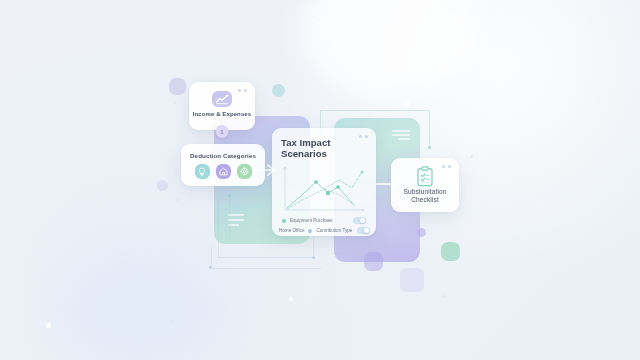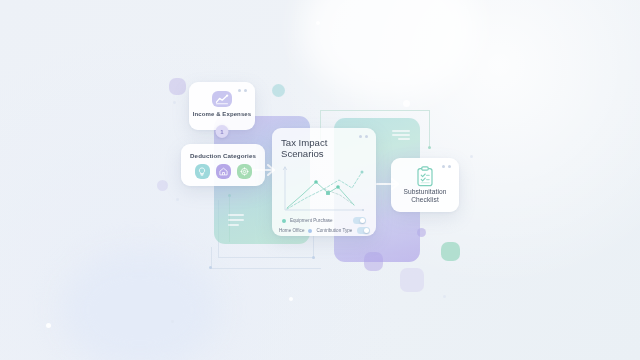--- a/index.html
+++ b/index.html
@@ -72,21 +72,21 @@
   #ded-title{top:8px;font-size:6.2px;font-weight:bold;}
   .ded-icons{position:absolute;left:0;right:0;top:20px;display:flex;justify-content:center;gap:6px;}
   .ded-icons .icon-tile{position:relative;width:15px;height:15px;}
   .t-teal{background:#9ed9dc;}
   .t-purple{background:#b6a8e8;}
   .t-green{background:#a5dcb4;}
   
   #card-tax{left:272px;top:128px;width:104px;height:108px;}
   #tax-title{
     position:absolute;left:9px;top:9px;right:18px;
-    font-size:9.6px;line-height:11.4px;color:#3f4757;font-weight:normal;
+    font-size:9.6px;line-height:11.4px;color:#3f4757;font-weight:bold;
   }
   #chart{position:absolute;left:10px;top:37px;width:84px;height:49px;}
   .legend-row{position:absolute;display:flex;align-items:center;}
   .lg-dot{width:4px;height:4px;border-radius:50%;display:inline-block;}
   .lg-txt{font-size:4.6px;color:#70798c;}
   .toggle{
     position:absolute;width:13px;height:7px;border-radius:4px;background:#dfe6f0;
   }
   .toggle i{
     position:absolute;top:1px;width:5px;height:5px;border-radius:50%;background:#fff;

